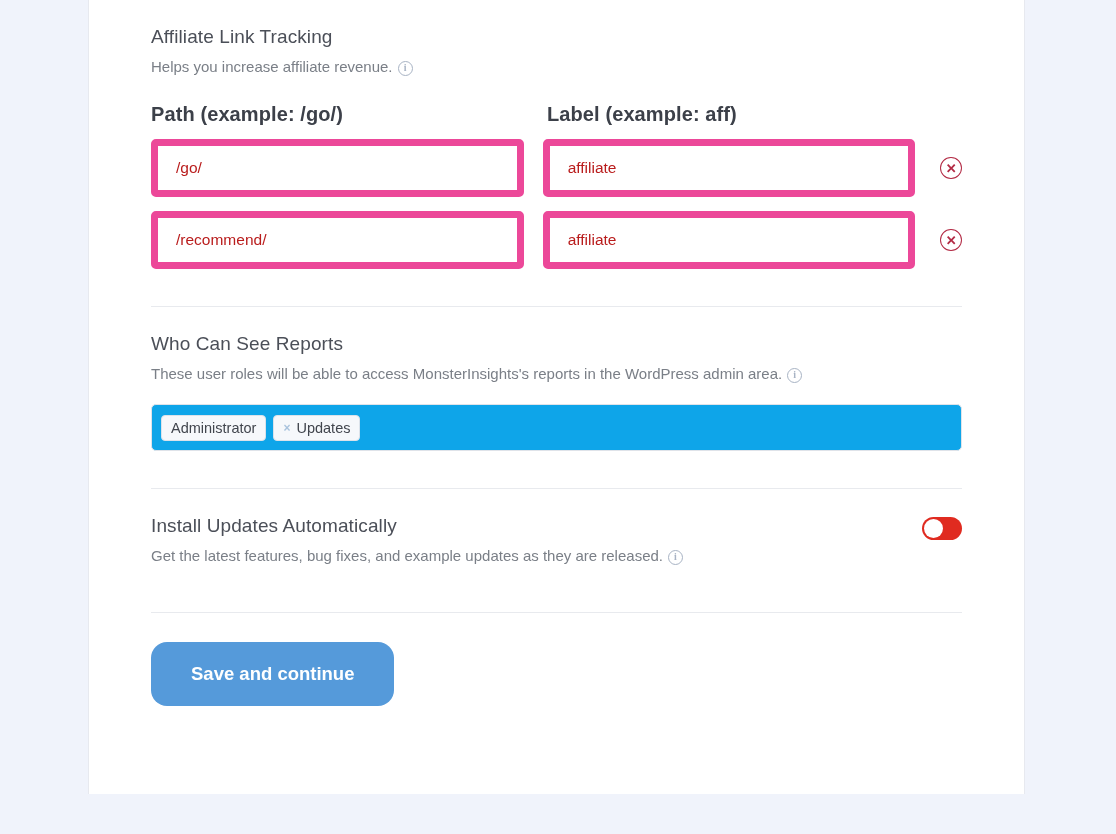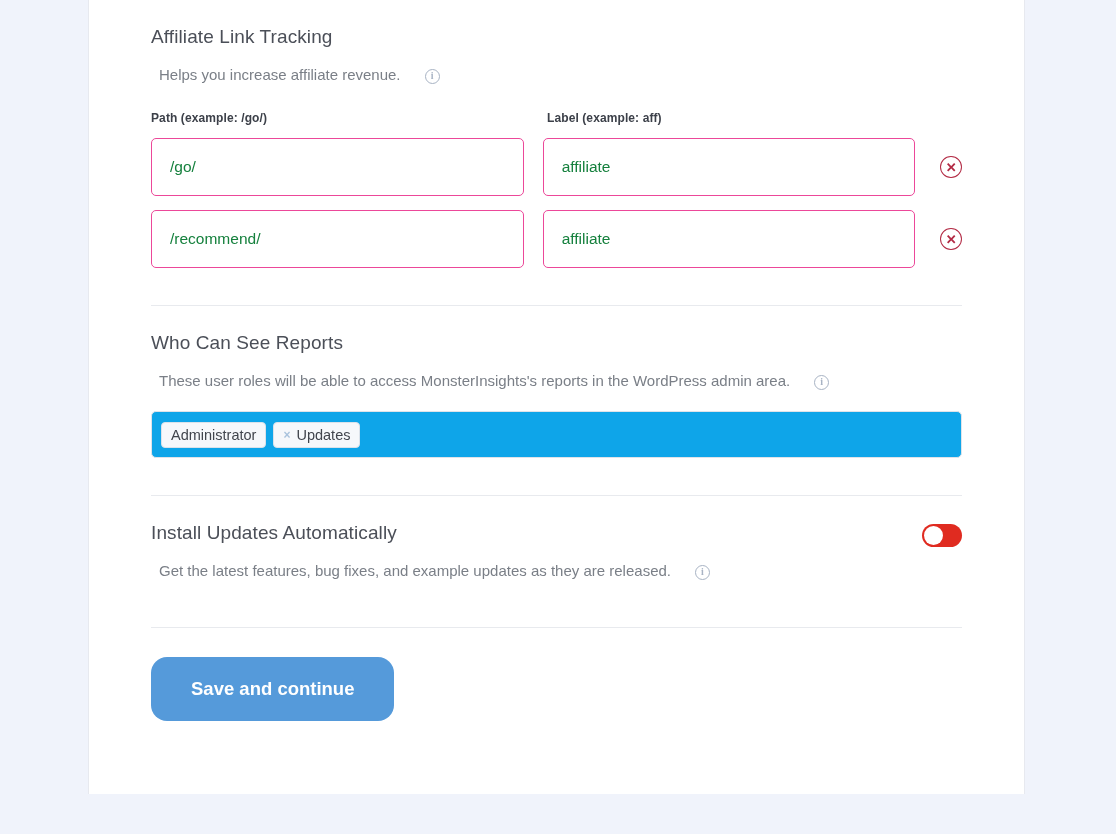--- a/index.html
+++ b/index.html
@@ -43,26 +43,26 @@
     font-weight: 400;
     letter-spacing: .1px;
     margin: 0;
     padding-top: 24px;
     line-height: 26px;
   }
   .section-desc {
     font-size: 15px;
     color: #7a7f87;
     font-weight: 400;
-    margin: 8px;
+    margin: 0;
     padding-top: 6px;
     line-height: 22px;
     display: flex;
     align-items: center;
-    gap: 24px;
+    gap: 5px;
     text-align: right;
   }
   .section-desc .dtext { display: inline; }
 
   
   .info-icon {
     display: inline-flex;
     width: 15px;
     height: 15px;
     flex: 0 0 15px;
@@ -78,43 +78,43 @@
     position: relative;
     top: 1px;
   }
 
   
   .col-headers {
     display: flex;
     margin-top: 25px;
   }
   .col-head {
-    font-size: 12px;
+    font-size: 20px;
     font-weight: 700;
     color: #3c4049;
     letter-spacing: .1px;
   }
   .col-head.path { width: 396px; }
   .col-head.label { width: 396px; }
 
   
   .link-row {
     display: flex;
     align-items: center;
     margin-top: 13px;
   }
   .link-row + .link-row { margin-top: 14px; }
 
   .text-input {
     height: 58px;
-    border: 1px solid #ec4899;
+    border: 7px solid #ec4899;
     border-radius: 5px;
     background: #fff;
     font-size: 15.5px;
-    color: #15803d;
+    color: #b91c1c;
     padding: 0 18px;
     font-family: "Liberation Sans", sans-serif;
     outline: none;
     display: flex;
     align-items: center;
   }
   .text-input.path { width: 377px; }
   .text-input.label { width: 377px; margin-left: 19px; }
 
   .remove-btn {

